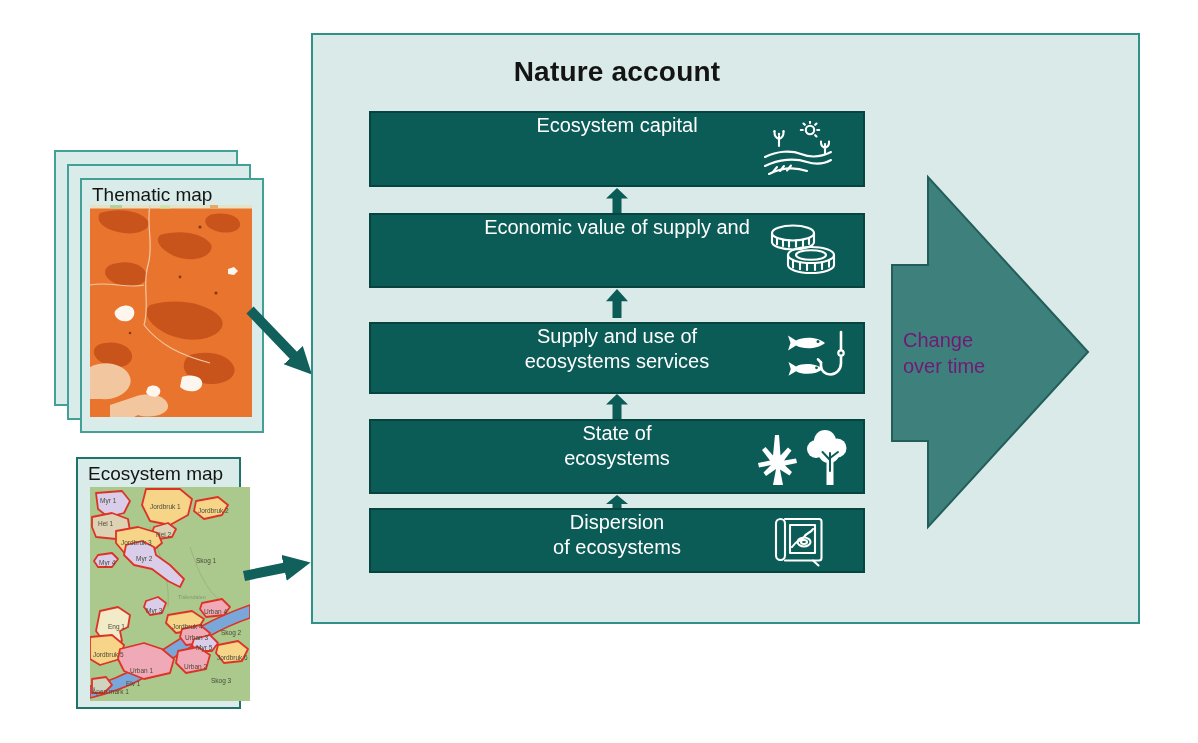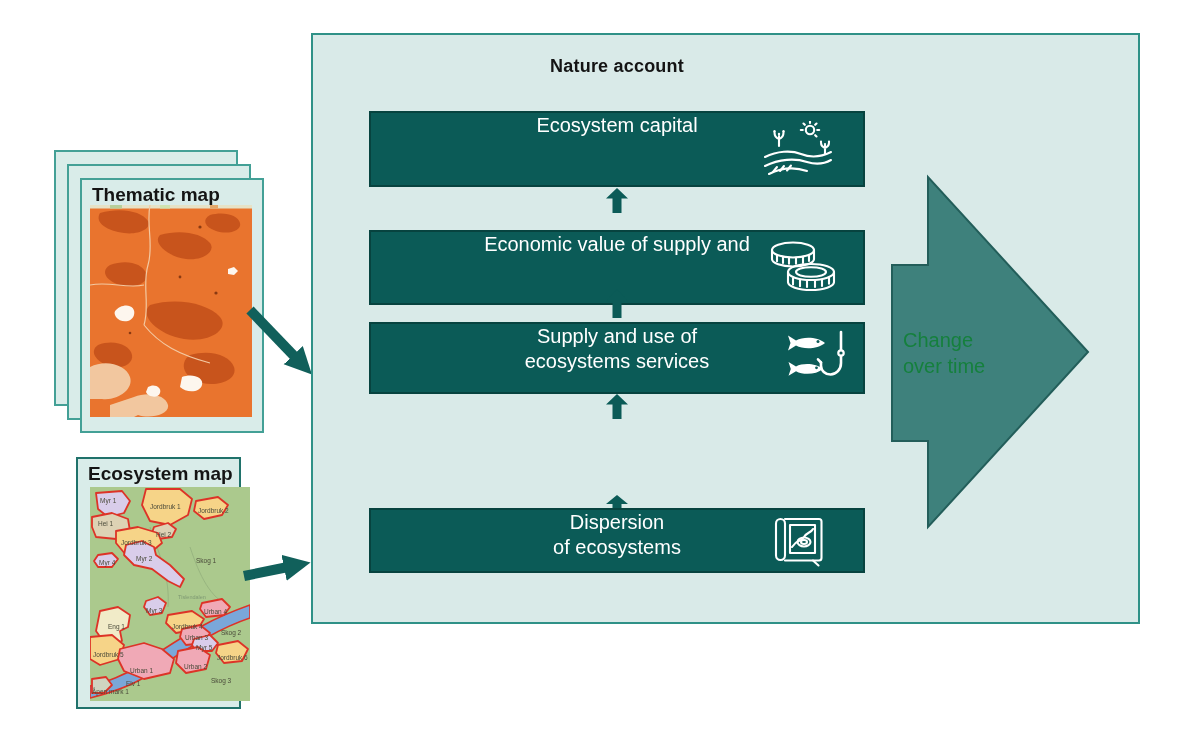--- a/index.html
+++ b/index.html
@@ -3,49 +3,49 @@
 <meta charset="utf-8">
 <style>
   html,body{margin:0;padding:0;background:#fff;}
   .canvas{position:relative;width:1198px;height:743px;background:#ffffff;
           font-family:"Liberation Sans",sans-serif;overflow:hidden;}
 
   
   .panel{position:absolute;left:311px;top:33px;width:829px;height:591px;
          background:#d9eae8;border:2px solid #2f9187;box-sizing:border-box;}
   .panel-title{position:absolute;left:369px;top:56px;width:496px;text-align:center;
-               font-size:18px;font-weight:bold;color:#141414;letter-spacing:.2px;}
+               font-size:28px;font-weight:bold;color:#141414;letter-spacing:.2px;}
 
   
   .dbox{position:absolute;left:369px;width:496px;background:#0b5b57;
         border:2px solid #07433f;box-sizing:border-box;
         display:flex;flex-direction:column;align-items:center;
         color:#ffffff;font-size:20px;line-height:25px;text-align:center;}
-  .b1{top:111px;height:76px}.b2{top:230px;height:75px}.b3{top:322px;height:72px}
+  .b1{top:111px;height:76px}.b2{top:213px;height:75px}.b3{top:322px;height:72px}
   .b4{top:419px;height:75px}.b5{top:508px;height:65px}
   .bl:empty{display:none}
   .boxicon{position:absolute;top:50%;transform:translateY(-50%);}
   .i1{right:30px}.i2{right:26px}.i3{right:12px}.i4{right:10px}.i5{right:36px}
 
   
   .uparrow{position:absolute;left:606px;}
   .ua1{top:188px}.ua2{top:289px}.ua3{top:394px}.ua4{top:495px}
 
   
   .bigarrow{position:absolute;left:886px;top:171px;}
-  .change-label{position:absolute;left:903px;top:327px;color:#15803d;
+  .change-label{position:absolute;left:903px;top:327px;color:#701a75;
                 font-size:20px;line-height:26px;}
 
   
   .card{position:absolute;background:#d9ece9;border:2px solid #43a096;box-sizing:border-box;}
   .tcard-back{left:54px;top:150px;width:184px;height:256px;}
   .tcard-mid{left:67px;top:164px;width:184px;height:256px;}
   .tcard-front{left:80px;top:178px;width:184px;height:255px;}
   .ecard{left:76px;top:457px;width:165px;height:252px;border-color:#20726b;padding-left:32px;}
-  .card-title{position:absolute;left:10px;top:4px;font-size:19px;color:#141414;font-weight:bold;}
+  .card-title{position:absolute;left:10px;top:4px;font-size:19px;color:#141414;}
   .map-img{position:absolute;}
   .tmap{left:8px;top:25px;}
   .emap{left:12px;top:28px;}
 
   
   .connA{position:absolute;left:244px;top:302px;}
   .connB{position:absolute;left:240px;top:548px;}
 
   .ico{stroke:#fff;stroke-width:2.1;fill:none;stroke-linecap:round;stroke-linejoin:round;}
 </style>
@@ -229,20 +229,37 @@
       <circle cx="56" cy="23" r="2.7" stroke-width="2.2"></circle>
       <path d="M56,26 v7 c0,6.6 -4.7,11.5 -10.5,11.5 c-5.2,0 -9.5,-3.9 -9.5,-8.7 v-3.3" stroke-width="2.6"></path>
       <path d="M36,32.5 l-3,-3.2" stroke-width="2.6"></path>
     </svg>
   </div>
 
   <svg class="uparrow ua3" width="22" height="25" viewBox="0 0 22 26" preserveAspectRatio="none">
     <polygon points="11,0 22,11 15.5,11 15.5,26 6.5,26 6.5,11 0,11" fill="#0b5b57"></polygon>
   </svg>
 
+  <div class="dbox b4">
+    <span class="bl">State of</span>
+    <span class="bl">ecosystems</span>
+    <svg class="boxicon i4" width="100" height="60" viewBox="0 0 100 60">
+      <path fill="#fff" d="M20,58 L23,42 L13,49 L10.5,45.5 L18,38 L6,40.5 L5,36 L17,33.5 L9,23 L12.5,20 L20,28.5 L22,8 L26,8 L27.5,28.5 L35,20.5 L38.5,23.5 L31,33.5 L43,31.5 L44,36 L32,38.5 L39,45 L36.5,48.5 L27,42.5 L30,58 Z"></path>
+      <g fill="#fff">
+        <circle cx="72" cy="14" r="11"></circle>
+        <circle cx="84" cy="21" r="9.5"></circle>
+        <circle cx="63" cy="22" r="9"></circle>
+        <circle cx="76" cy="25" r="11"></circle>
+        <path d="M73.5,30 L73.5,58 L80.5,58 L80.5,30 Z"></path>
+      </g>
+      <g stroke="#0b5b57" stroke-width="2" fill="none" stroke-linecap="round">
+        <path d="M77,44 V26 M77,33 L69.5,25 M77,31 L85,25"></path>
+      </g>
+    </svg>
+  </div>
 
   <svg class="uparrow ua4" width="22" height="21" viewBox="0 0 22 26" preserveAspectRatio="none">
     <polygon points="11,0 22,11 15.5,11 15.5,26 6.5,26 6.5,11 0,11" fill="#0b5b57"></polygon>
   </svg>
 
   <div class="dbox b5">
     <span class="bl">Dispersion</span>
     <span class="bl">of ecosystems</span>
     <svg class="boxicon i5 ico" width="54" height="52" viewBox="0 0 54 52">
       <rect x="3" y="4" width="9" height="41" rx="4.5"></rect>

